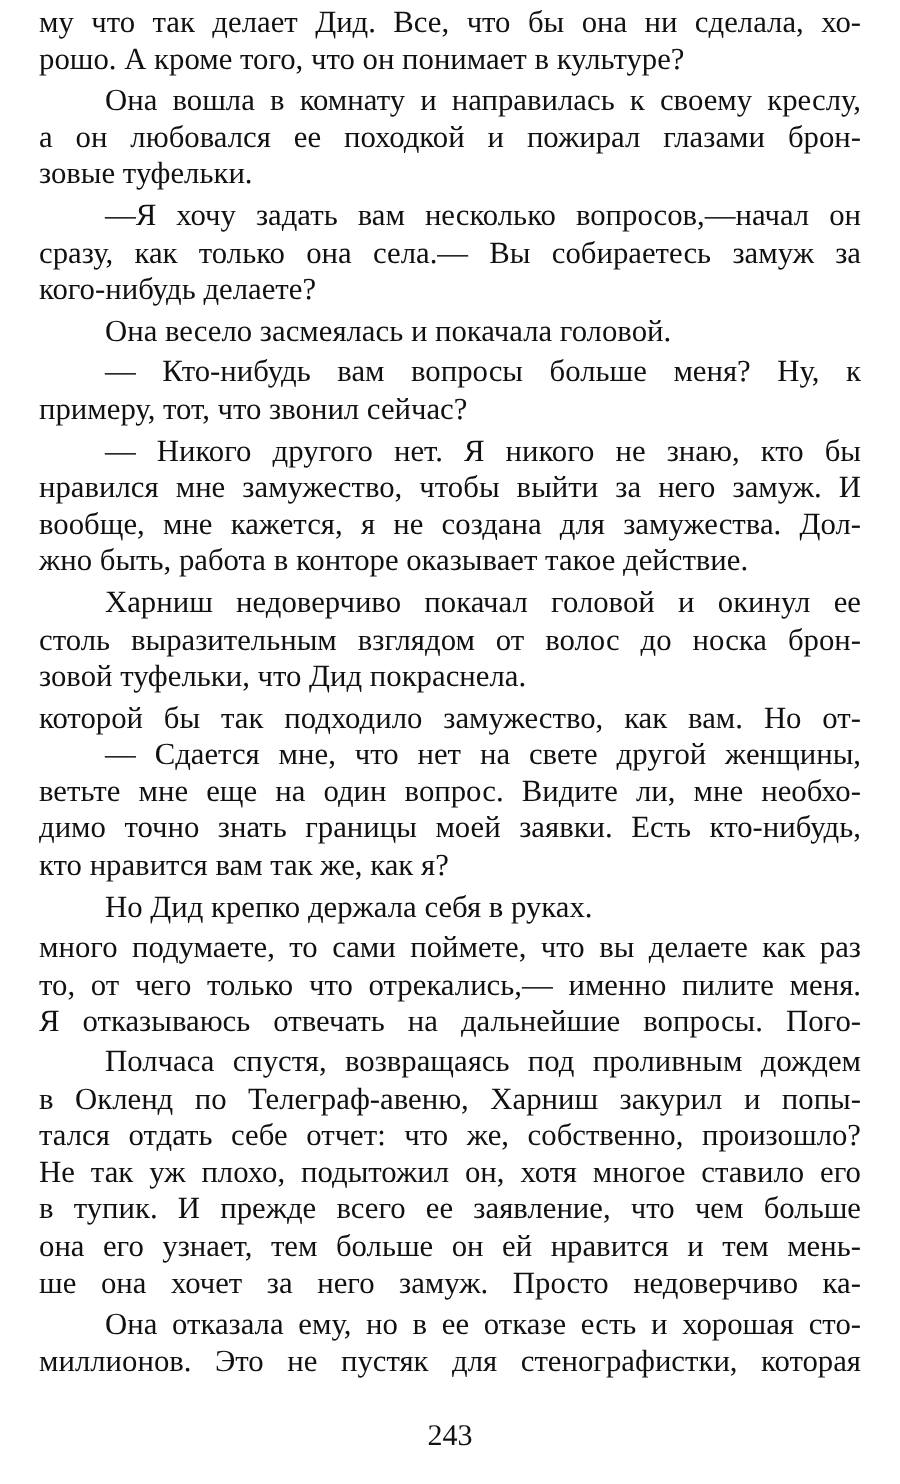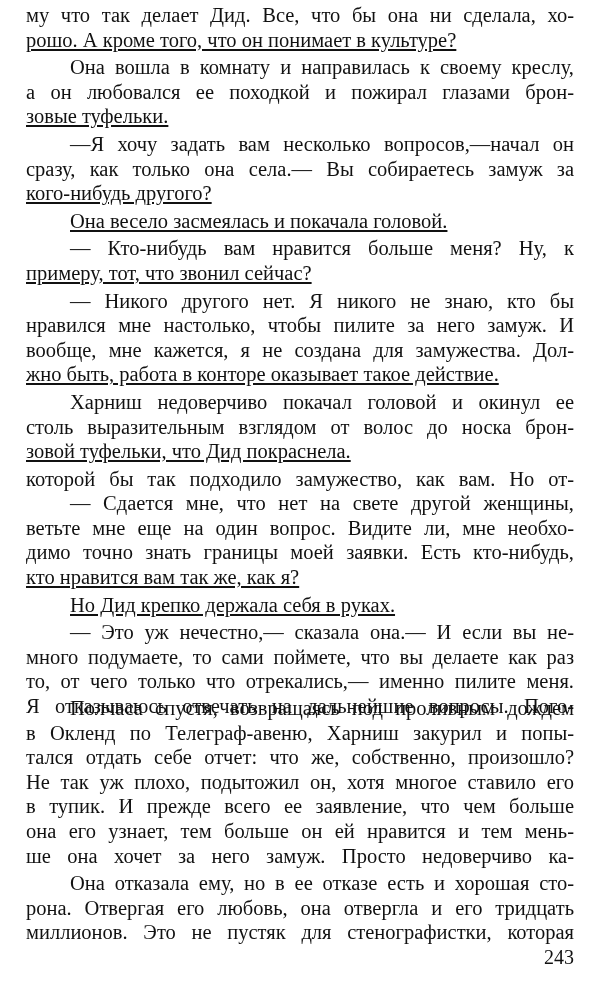--- a/index.html
+++ b/index.html
@@ -8,21 +8,21 @@
     position: absolute; left: 26px; top: 0; width: 548px;
     font-family: "Liberation Serif", "DejaVu Serif", serif;
     color: #111111;
     font-size: 20.5px;
     line-height: 24.6px;
   }
   .line {
     display: block; white-space: nowrap; height: 24.6px;
     text-align: justify; text-align-last: justify;
   }
-  .line.last { text-align-last: left; text-decoration: underline; }
+  .line.last { text-align-last: left; }
   .line.indent { padding-left: 44px; }
   .para { margin-top: 3px; }
   .block { position: absolute; left: 0; width: 548px; }
   .pnum {
     position: absolute; left: 0; width: 548px; text-align: center;
     font-size: 20px;
   }
 </style>
 </head>
 <body>
@@ -34,67 +34,65 @@
         <span class="line last">рошо. А кроме того, что он понимает в культуре?</span>
       </div>
       <div class="para">
         <span class="line indent">Она вошла в комнату и направилась к своему креслу,</span>
         <span class="line">а он любовался ее походкой и пожирал глазами брон-</span>
         <span class="line last">зовые туфельки.</span>
       </div>
       <div class="para">
         <span class="line indent">—Я хочу задать вам несколько вопросов,—начал он</span>
         <span class="line">сразу, как только она села.— Вы собираетесь замуж за</span>
-        <span class="line last">кого-нибудь другого?</span>
+        <span class="line last">кого-нибудь делаете?</span>
       </div>
       <div class="para">
         <span class="line indent last">Она весело засмеялась и покачала головой.</span>
       </div>
       <div class="para">
-        <span class="line indent">— Кто-нибудь вам нравится больше меня? Ну, к</span>
+        <span class="line indent">— Кто-нибудь вам вопросы больше меня? Ну, к</span>
         <span class="line last">примеру, тот, что звонил сейчас?</span>
       </div>
       <div class="para">
         <span class="line indent">— Никого другого нет. Я никого не знаю, кто бы</span>
-        <span class="line">нравился мне настолько, чтобы пилите за него замуж. И</span>
+        <span class="line">нравился мне замужество, чтобы выйти за него замуж. И</span>
         <span class="line">вообще, мне кажется, я не создана для замужества. Дол-</span>
         <span class="line last">жно быть, работа в конторе оказывает такое действие.</span>
       </div>
       <div class="para">
         <span class="line indent">Харниш недоверчиво покачал головой и окинул ее</span>
         <span class="line">столь выразительным взглядом от волос до носка брон-</span>
         <span class="line last">зовой туфельки, что Дид покраснела.</span>
       </div>
       <div class="para">
         <span class="line">которой бы так подходило замужество, как вам. Но от-</span>
         <span class="line indent">— Сдается мне, что нет на свете другой женщины,</span>
         <span class="line">ветьте мне еще на один вопрос. Видите ли, мне необхо-</span>
         <span class="line">димо точно знать границы моей заявки. Есть кто-нибудь,</span>
         <span class="line last">кто нравится вам так же, как я?</span>
       </div>
       <div class="para">
         <span class="line indent last">Но Дид крепко держала себя в руках.</span>
       </div>
       <div class="para">
-        <span class="line indent">— Это уж нечестно,— сказала она.— И если вы не-</span>
         <span class="line">много подумаете, то сами поймете, что вы делаете как раз</span>
         <span class="line">то, от чего только что отрекались,— именно пилите меня.</span>
         <span class="line">Я отказываюсь отвечать на дальнейшие вопросы. Пого-</span>
       </div>
     </div>
   <div class="block" id="sec2" style="top:696px;">
       <div>
         <span class="line indent">Полчаса спустя, возвращаясь под проливным дождем</span>
         <span class="line">в Окленд по Телеграф-авеню, Харниш закурил и попы-</span>
         <span class="line">тался отдать себе отчет: что же, собственно, произошло?</span>
         <span class="line">Не так уж плохо, подытожил он, хотя многое ставило его</span>
         <span class="line">в тупик. И прежде всего ее заявление, что чем больше</span>
         <span class="line">она его узнает, тем больше он ей нравится и тем мень-</span>
         <span class="line">ше она хочет за него замуж. Просто недоверчиво ка-</span>
       </div>
       <div class="para">
         <span class="line indent">Она отказала ему, но в ее отказе есть и хорошая сто-</span>
-        <span class="line">рона. Отвергая его любовь, она отвергла и его тридцать</span>
         <span class="line">миллионов. Это не пустяк для стенографистки, которая</span>
       </div>
     </div>
-  <div class="pnum" style="top:945px;text-align:right;">243</div>
+  <div class="pnum" style="top:945px;">243</div>
 </div>
 
 </body></html>

